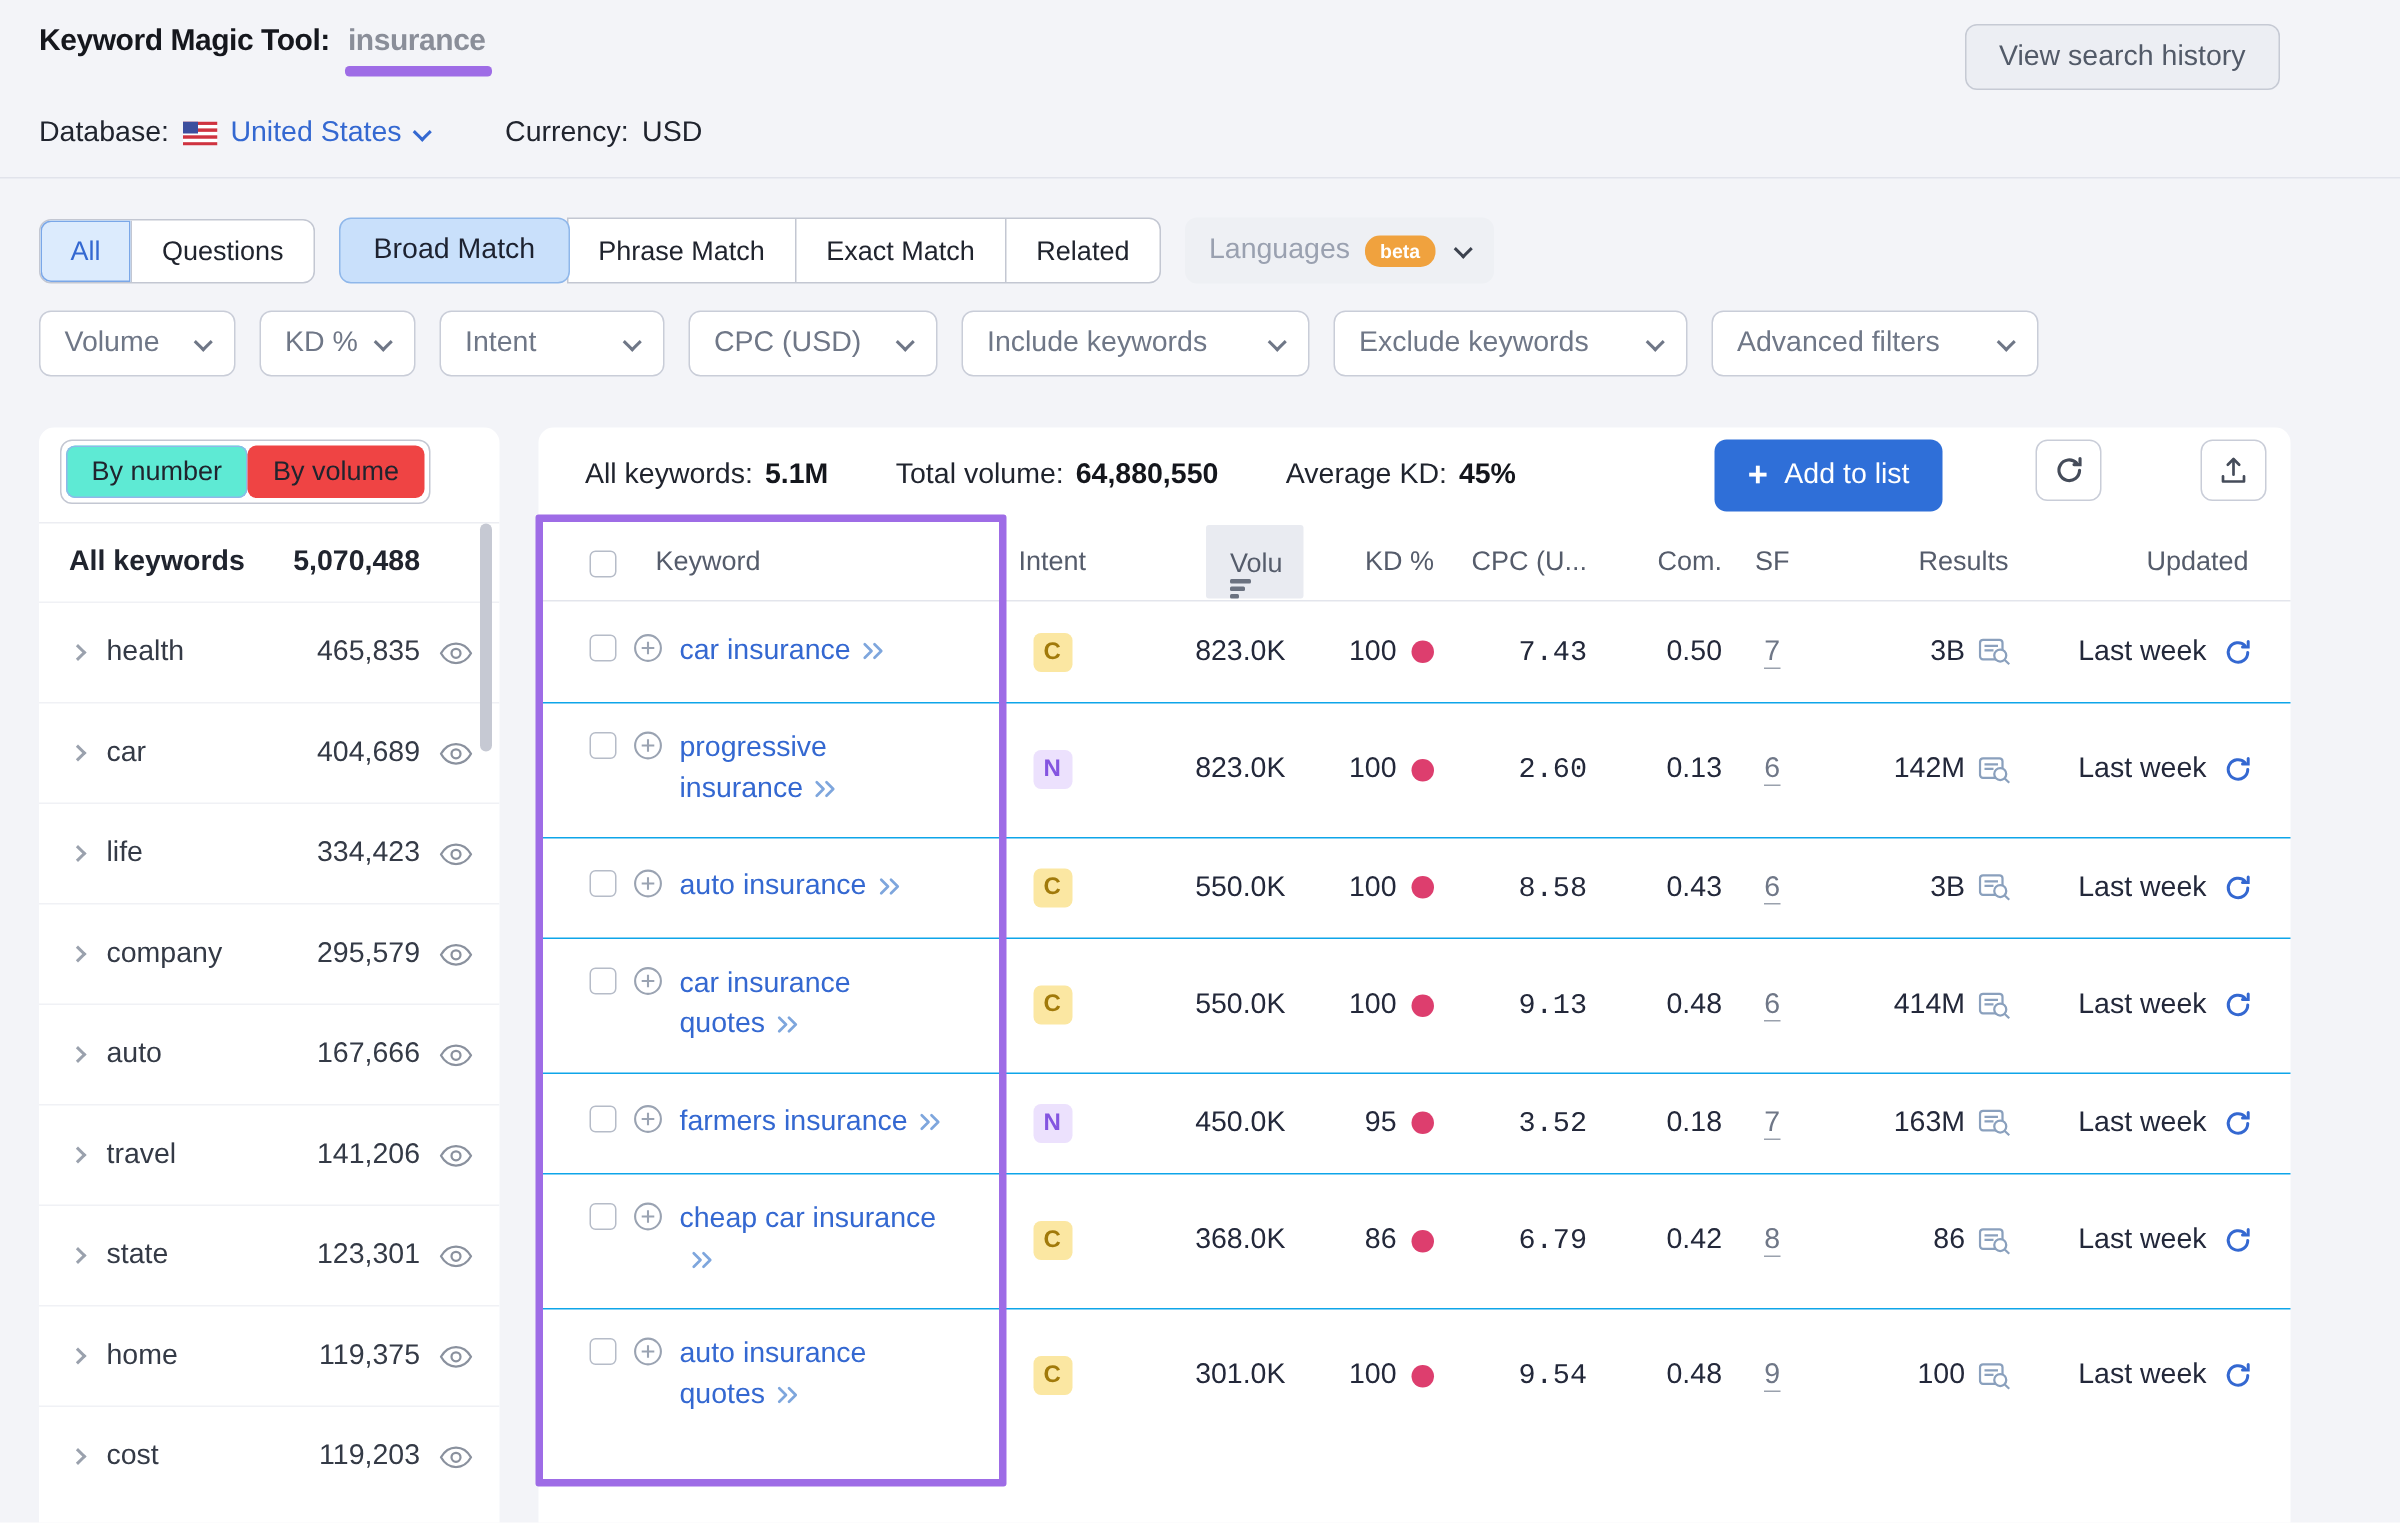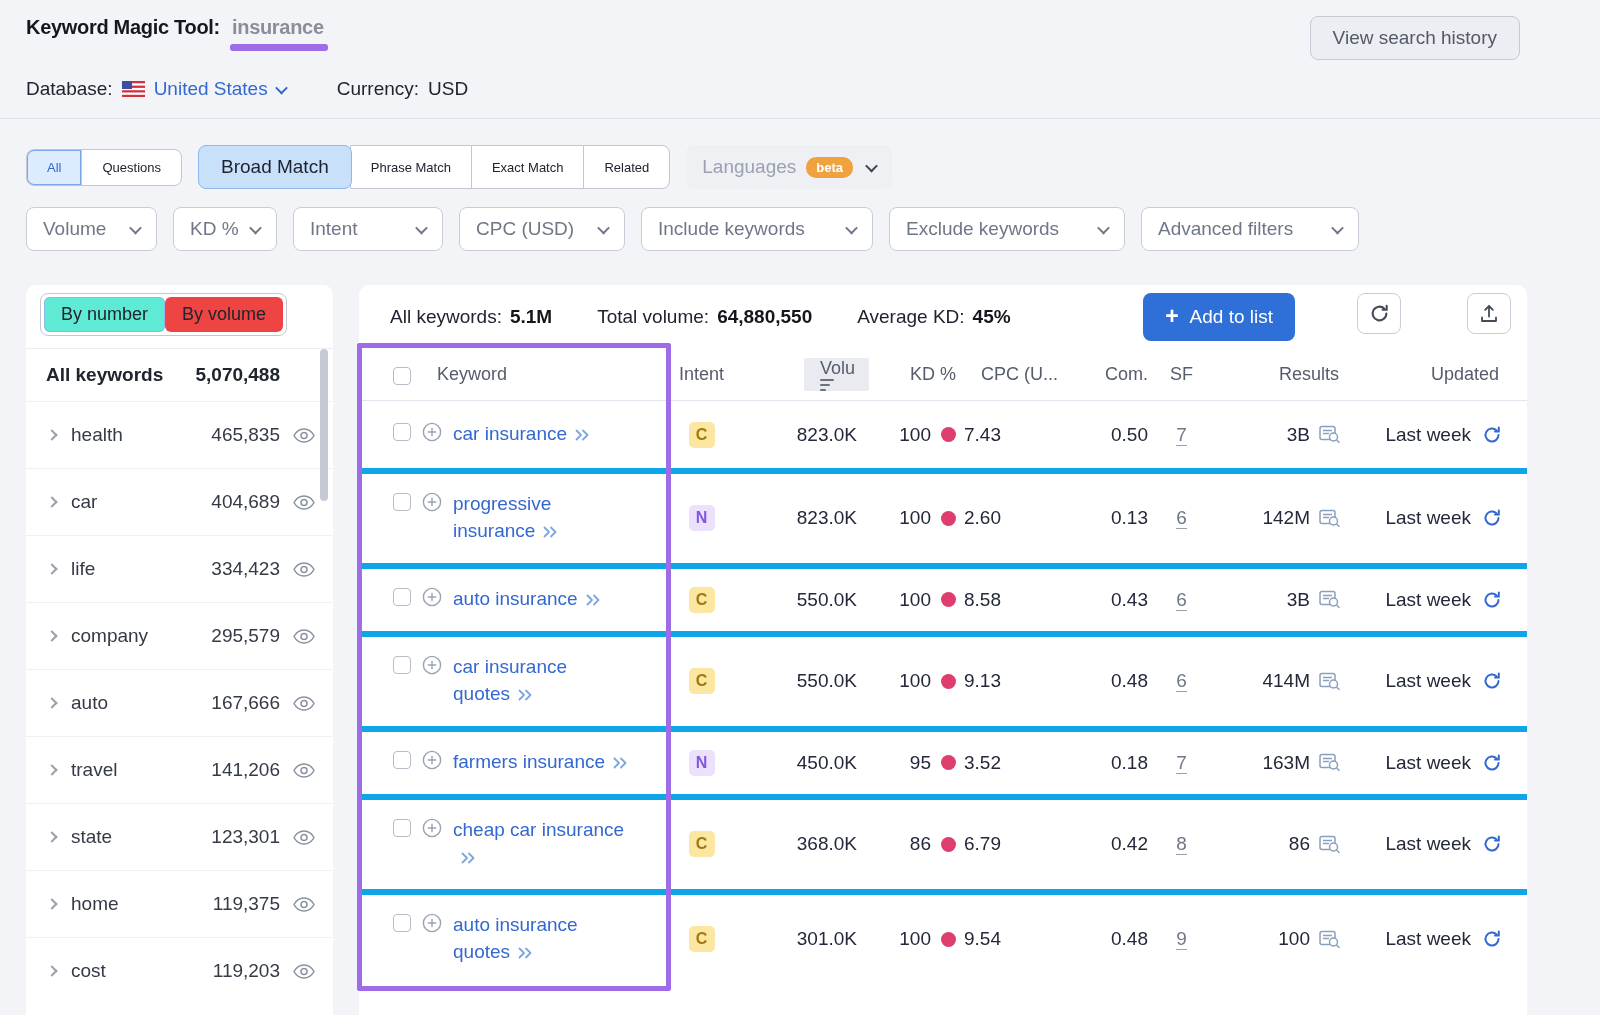--- a/index.html
+++ b/index.html
@@ -40,21 +40,21 @@
   }
   .chev-right {
     width:8px; height:8px; border-top:2px solid #9aa1ad; border-right:2px solid #9aa1ad;
     transform:rotate(45deg); display:inline-block; flex-shrink:0;
   }
 
   
   .tabs-row { display:flex; align-items:center; gap:16px; padding:26px 26px 0; }
   .seg-group { display:flex; border:1px solid #c3c7d2; border-radius:8px; background:#fff; }
   .seg {
-    padding:10px 20px; font-size:13px; color:#20242e; background:transparent; border:none;
+    padding:10px 20px; font-size:18px; color:#20242e; background:transparent; border:none;
     border-right:1px solid #c3c7d2; cursor:pointer; font-family:inherit;
   }
   .seg:last-child { border-right:none; }
   .seg.selected {
     background:var(--selected_tab_bg); color:var(--link_blue);
     box-shadow:inset 0 0 0 1px #7aa7e8; border-radius:7px 0 0 7px;
   }
   .broad-wrap { display:flex; }
   .broad-btn {
     background:var(--broad_match_bg); border:1px solid #8fb7ea; border-radius:8px;
@@ -145,54 +145,54 @@
 
   
   .tgrid { display:grid; grid-template-columns:310px 65px 135px 95px 100px 90px 55px 150px 1fr; }
   .thead {
     height:52px; align-items:stretch; border-bottom:1px solid #e3e5ec;
     color:#555c6b; font-size:18px; margin-top:8px;
   }
   .thead > div { display:flex; align-items:center; }
   .th-keyword { gap:26px; padding-left:34px; }
   .th-intent { justify-content:center; }
-  .th-volume { justify-self:end; background:#e9ebf1; padding:0 14px 0 16px; gap:9px; border-radius:2px; }
+  .th-volume { justify-self:end; background:#e9ebf1; padding:15px 14px 0 16px; gap:9px; border-radius:2px; }
   .th-kd { justify-content:flex-end; padding-right:8px; }
   .th-cpc { justify-content:flex-end; padding-right:6px; }
   .th-com { justify-content:flex-end; padding-right:6px; }
   .th-sf { justify-content:center; }
   .th-results { justify-content:flex-end; padding-right:20px; }
   .th-updated { justify-content:flex-end; padding-right:28px; }
   .sort-icon { display:flex; flex-direction:column; gap:2.5px; align-items:flex-start; }
   .sort-icon i { display:block; height:2.5px; background:#6b7280; border-radius:1px; }
   .sort-icon i:nth-child(1){width:14px}
   .sort-icon i:nth-child(2){width:10px}
   .sort-icon i:nth-child(3){width:6px}
 
   .trow { min-height:67px; align-items:center; font-size:19px; color:#23283a; }
-  .trow + .trow { border-top:6px solid #0ea5e9; }
+  .trow + .trow { border-top:1px solid #0ea5e9; }
   .cell-keyword { display:flex; align-items:flex-start; gap:11px; padding:17px 8px 17px 34px; }
   .cb {
     width:18px; height:18px; border:1.5px solid #b6bcc8; border-radius:4px; background:#fff;
     flex-shrink:0; cursor:pointer; margin-top:2px;
   }
   .plus-ic { display:flex; flex-shrink:0; cursor:pointer; margin-top:1px; }
   .kw-link { display:inline-block; width:176px; color:var(--link_blue); line-height:1.42; cursor:pointer; }
   .kw-arrows { display:inline-block; margin-left:7px; vertical-align:-1px; cursor:pointer; }
   .cell-intent { text-align:center; }
   .intent-badge {
     width:26px; height:26px; border-radius:5px; display:inline-flex; align-items:center;
     justify-content:center; font-weight:bold; font-size:16px;
   }
   .intent-c { background:var(--intent_c_bg); color:var(--intent_c_text); }
   .intent-n { background:var(--intent_n_bg); color:var(--intent_n_text); }
   .cell-volume { text-align:right; padding-right:12px; }
   .cell-kd { display:flex; justify-content:flex-end; align-items:center; gap:10px; padding-right:8px; }
   .kd-dot { width:15px; height:15px; border-radius:50%; background:var(--kd_dot); flex-shrink:0; }
-  .cell-cpc { padding-right:6px; }
+  .cell-cpc { text-align:right; padding-right:6px;font-family:Liberation Mono, monospace; }
   .cell-com { text-align:right; padding-right:6px; }
   .cell-sf { text-align:center; }
   .sf-val { color:#6f7787; border-bottom:1px solid #9aa1ad; cursor:pointer; }
   .cell-results { display:flex; justify-content:flex-end; align-items:center; gap:9px; padding-right:18px; }
   .serp-ic { display:flex; color:#8aa0bd; cursor:pointer; }
   .cell-updated { display:flex; justify-content:flex-end; align-items:center; gap:12px; padding-right:26px; }
   .refresh-ic { display:flex; color:var(--link_blue); cursor:pointer; }
 
   
   .annotation-box {

